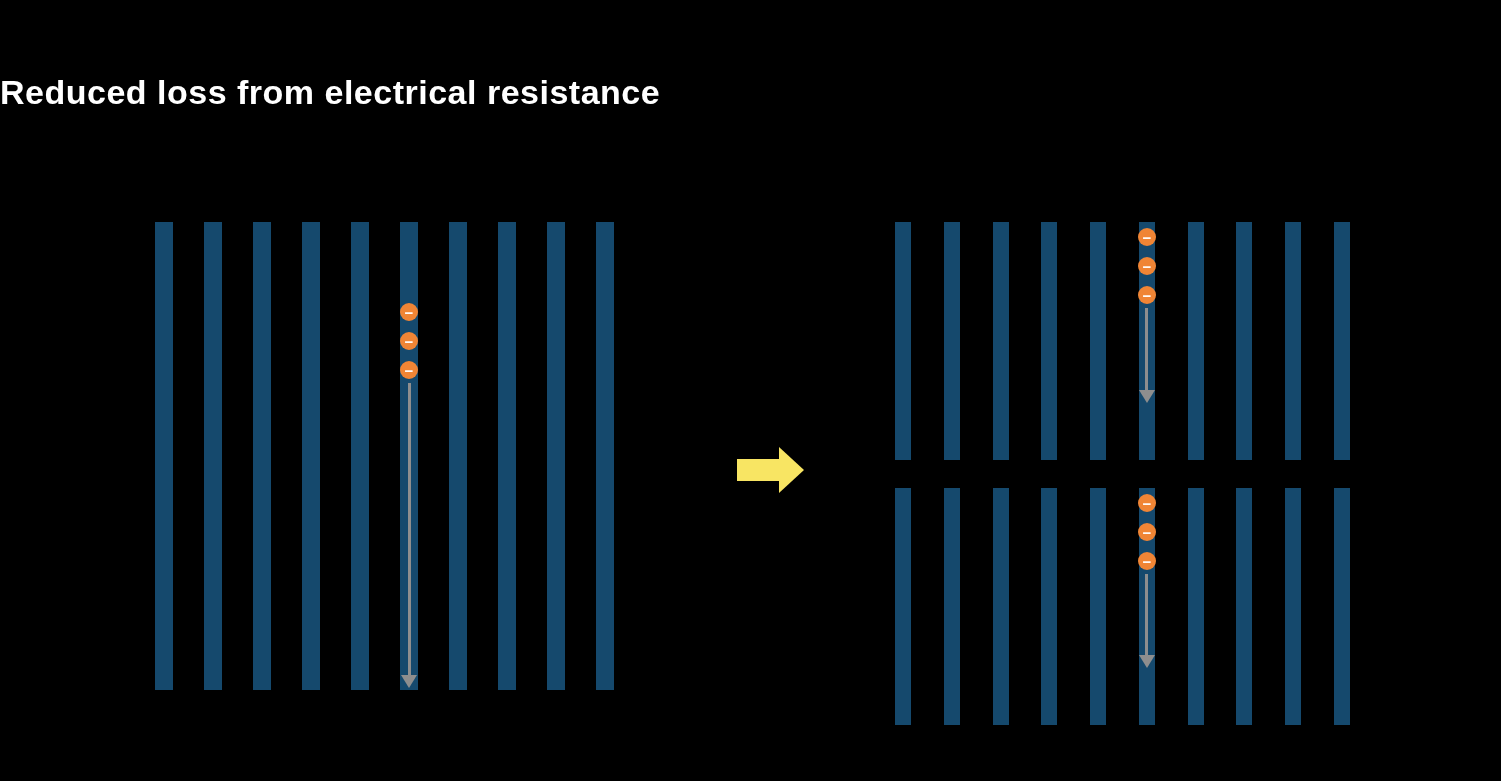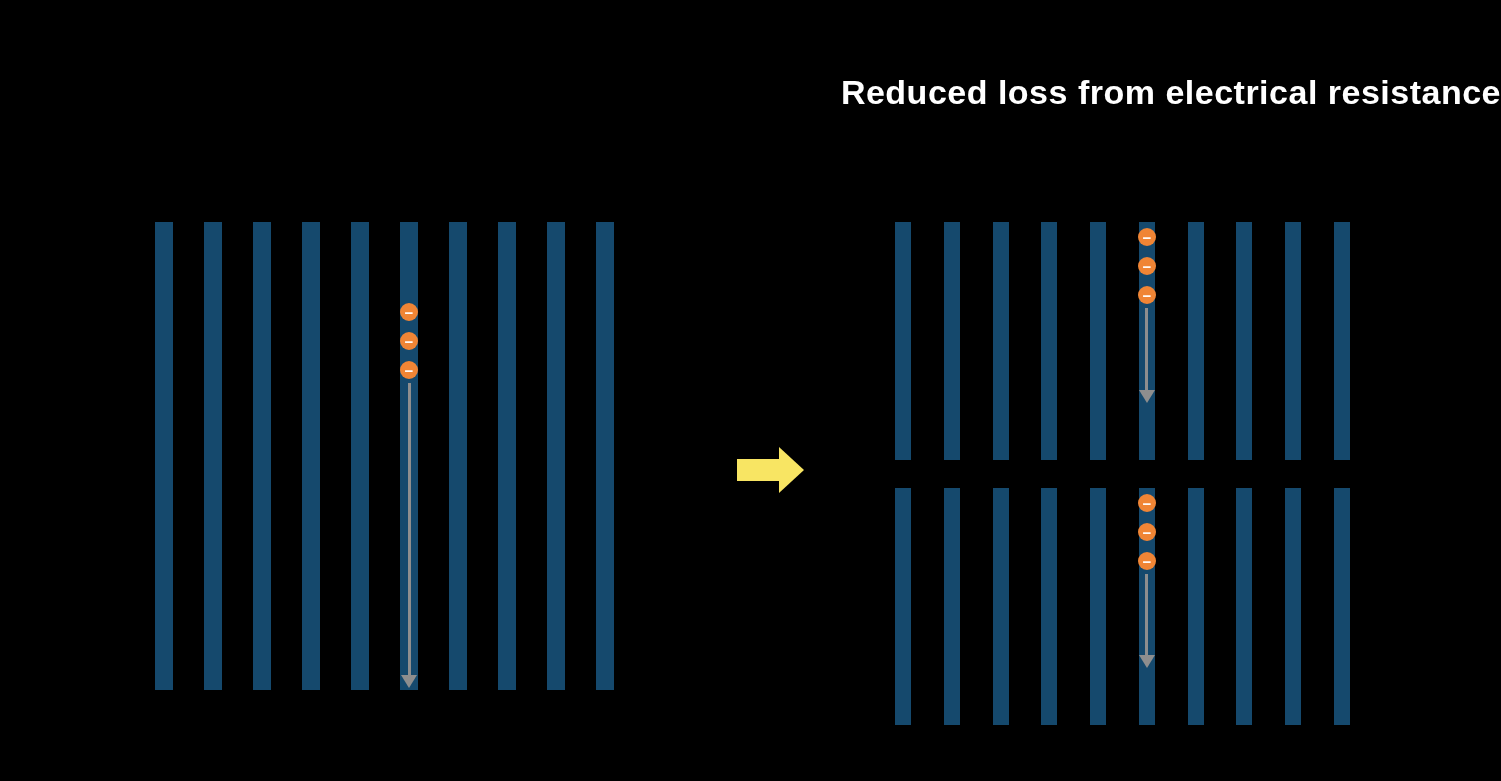--- a/index.html
+++ b/index.html
@@ -7,21 +7,21 @@
     position:relative;
     width:1501px;height:781px;
     background:var(--background,#000);
     font-family:"Liberation Sans",sans-serif;
     overflow:hidden;
   }
   .title{
     position:absolute;
     top:73px;left:0;width:100%;
     margin:0;
-    text-align:right;
+    text-align:left;
     color:var(--title-text,#fff);
     font-size:34px;
     font-weight:bold;
     letter-spacing:0.5px;
   }
   .panel{
     position:absolute;
     display:flex;
     justify-content:space-between;
   }

